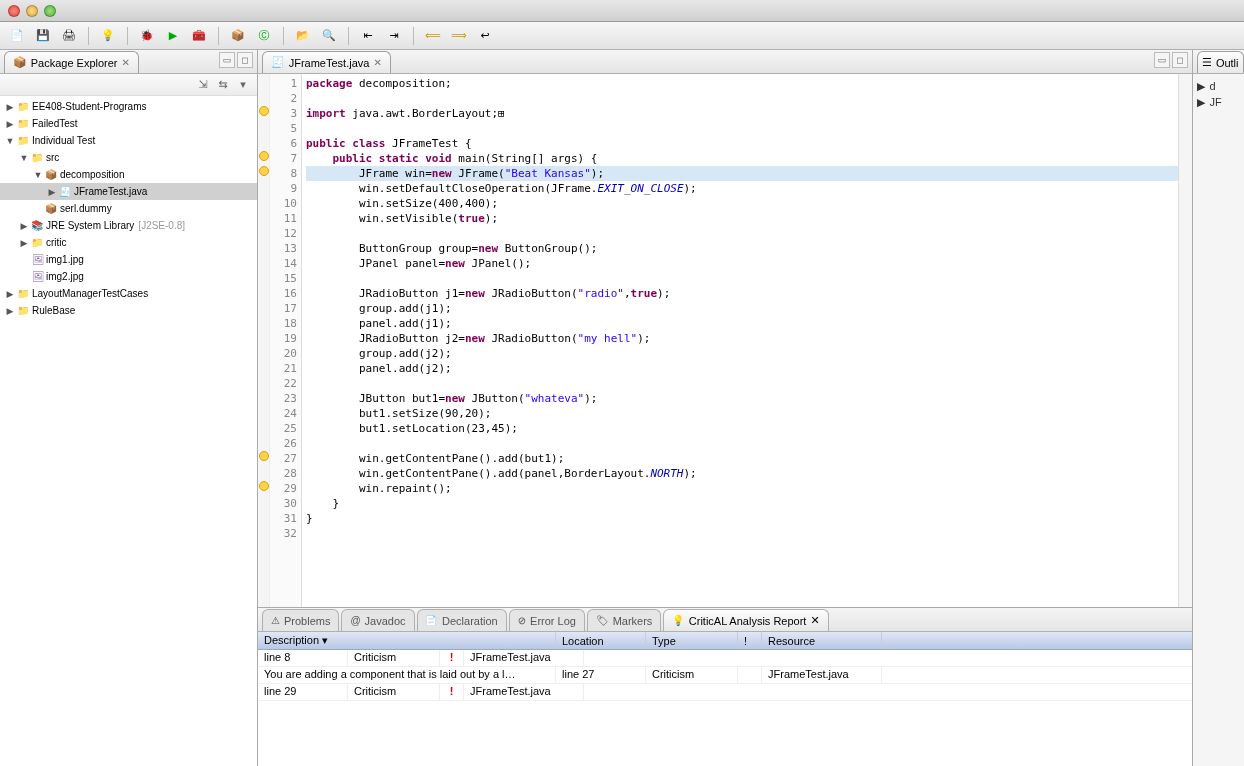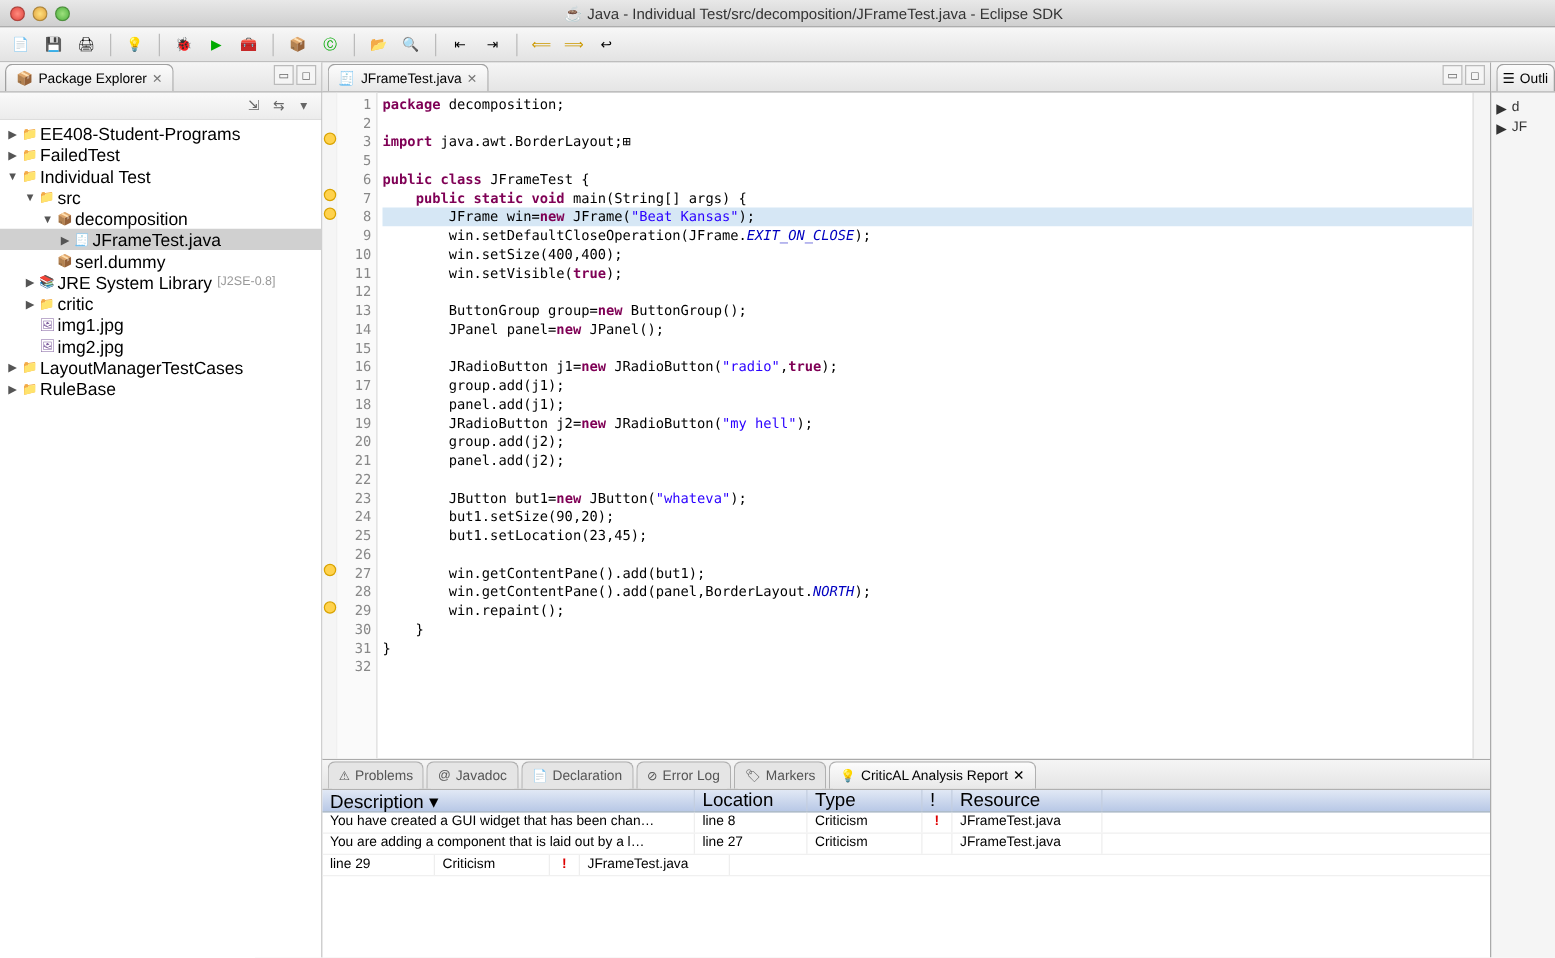--- a/index.html
+++ b/index.html
@@ -33,21 +33,21 @@
 .vrbtn { width: 16px; height: 16px; border: 1px solid #bbb; background: #f5f5f5; font-size: 9px; display:flex; align-items:center; justify-content:center; color:#666; }
 
 
 .pe-toolbar { height: 22px; border-bottom: 1px solid #ddd; display: flex; justify-content: flex-end; align-items: center; padding: 0 6px; gap: 4px; background: linear-gradient(#fafafa,#ececec); }
 .pe-toolbar .icn { width: 16px; height: 16px; display: flex; align-items: center; justify-content: center; font-size: 11px; color: #666; }
 .tree { flex: 1; overflow: auto; padding: 2px 0; background: #fff; }
 .trow { display: flex; align-items: center; height: 17px; padding-left: 4px; white-space: nowrap; }
 .trow.sel { background: #d0d0d0; }
 .twist { width: 12px; text-align: center; color: #555; font-size: 9px; cursor: pointer; }
 .ticon { width: 16px; height: 14px; display: flex; align-items: center; justify-content: center; font-size: 10px; }
-.tlabel { font-size: 14px; }
+.tlabel { font-size: 10px; }
 .extra { color: #999; font-size: 10px; margin-left: 4px; }
 .ind1 { padding-left: 18px; } .ind2 { padding-left: 32px; } .ind3 { padding-left: 46px; }
 
 
 .editor-area { flex: 1; display: flex; background: #fff; border-bottom: 1px solid #aaa; overflow: hidden; }
 .gutter { width: 32px; background: #fafafa; border-right: 1px solid #ddd; text-align: right; padding: 2px 4px 2px 0; font-family: Monaco, monospace; font-size: 11px; color: #888; line-height: 15px; position: relative; }
 .marker-col { width: 12px; background: #f5f5f5; border-right: 1px solid #eee; position: relative; }
 .marker { position: absolute; left: 1px; width: 10px; height: 10px; border-radius: 50%; font-size: 8px; display: flex; align-items: center; justify-content: center; }
 .marker.warn { background: #ffd24d; color: #a06b00; border: 1px solid #d9a300; }
 .code { flex: 1; font-family: Monaco, monospace; font-size: 11px; line-height: 15px; padding: 2px 0 2px 4px; white-space: pre; overflow: auto; position: relative; }
@@ -58,21 +58,21 @@
 .con { color: #0000c0; font-style: italic; margin-top: 40px; }
 .overview { width: 14px; background: #f5f5f5; border-left: 1px solid #ddd; }
 
 
 .bottom-pane { height: 158px; background: #fff; display: flex; flex-direction: column; }
 .btabbar { height: 24px; background: linear-gradient(#f5f5f5,#e5e5e5); border-bottom: 1px solid #b0b0b0; display: flex; align-items: flex-end; padding: 0 4px; }
 .btab { display: flex; align-items: center; height: 22px; padding: 0 8px; border: 1px solid #b0b0b0; border-bottom: none; border-radius: 6px 6px 0 0; background: #e5e5e5; margin-right: 2px; gap: 4px; font-size: 11px; color: #555; }
 .btab.active { background: linear-gradient(#fcfcfc,#e8e8e8); color: #000; }
 .btab .icn { font-size: 10px; }
 .bstatus { height: 18px; padding: 2px 6px; font-size: 11px; color: #333; border-bottom: 1px solid #eee; }
-.btable-head { display: flex; height: 18px; background: linear-gradient(#e1e8f5,#b8c8e6); border-bottom: 1px solid #9ab; font-size: 15px; }
+.btable-head { display: flex; height: 18px; background: linear-gradient(#e1e8f5,#b8c8e6); border-bottom: 1px solid #9ab; font-size: 11px; }
 .bcol { border-right: 1px solid #c3cee0; padding: 2px 6px; display: flex; align-items: center; }
 .btable-body { flex: 1; overflow: auto; }
 .brow { display: flex; height: 17px; border-bottom: 1px solid #f0f0f0; font-size: 11px; }
 .bcell { border-right: 1px solid #eee; padding: 1px 6px; overflow: hidden; text-overflow: ellipsis; white-space: nowrap; }
 .c0 { width: 298px; } .c1 { width: 90px; } .c2 { width: 92px; } .c3 { width: 24px; text-align: center; } .c4 { width: 120px; }
 
 
 .ico-pkg { color: #b08030; } .ico-folder { color: #d8a040; } .ico-java { color: #5070c0; }
 .ico-img { color: #8060a0; } .ico-lib { color: #a0a060; } .ico-proj { color: #d8a040; }
 .exclaim { color: #d00; font-weight: bold; }
@@ -82,21 +82,20 @@
 </style>
 </head>
 <body>
 
 <div class="titlebar">
   <div class="traffic">
     <div class="tl red"></div>
     <div class="tl yellow"></div>
     <div class="tl green"></div>
   </div>
-  <div class="title"><span>☕</span> <span>Java - Individual Test/src/decomposition/JFrameTest.java - Eclipse SDK</span></div>
 </div>
 
 <div class="toolbar">
   <div class="tbtn">📄</div>
   <div class="tbtn">💾</div>
   <div class="tbtn">🖨</div>
   <div class="tsep"></div>
   <div class="tbtn" style="color:#c90">💡</div>
   <div class="tsep"></div>
   <div class="tbtn" style="color:#0a0">🐞</div>
@@ -294,21 +293,20 @@
         </div>
       <div class="btable-head" id="bthead">
           <div class="bcol c0">Description  ▾</div>
           <div class="bcol c1">Location</div>
           <div class="bcol c2">Type</div>
           <div class="bcol c3">!</div>
           <div class="bcol c4">Resource</div>
         </div>
       <div class="btable-body" id="btbody">
           <div class="brow">
-            <div class="bcell c0">    You have created a GUI widget that has been chan…</div>
             <div class="bcell c1">line 8</div>
             <div class="bcell c2">Criticism</div>
             <div class="bcell c3"><span class="exclaim">!</span></div>
             <div class="bcell c4">JFrameTest.java</div>
           </div>
           <div class="brow">
             <div class="bcell c0">    You are adding a component that is laid out by a l…</div>
             <div class="bcell c1">line 27</div>
             <div class="bcell c2">Criticism</div>
             <div class="bcell c3"></div>

